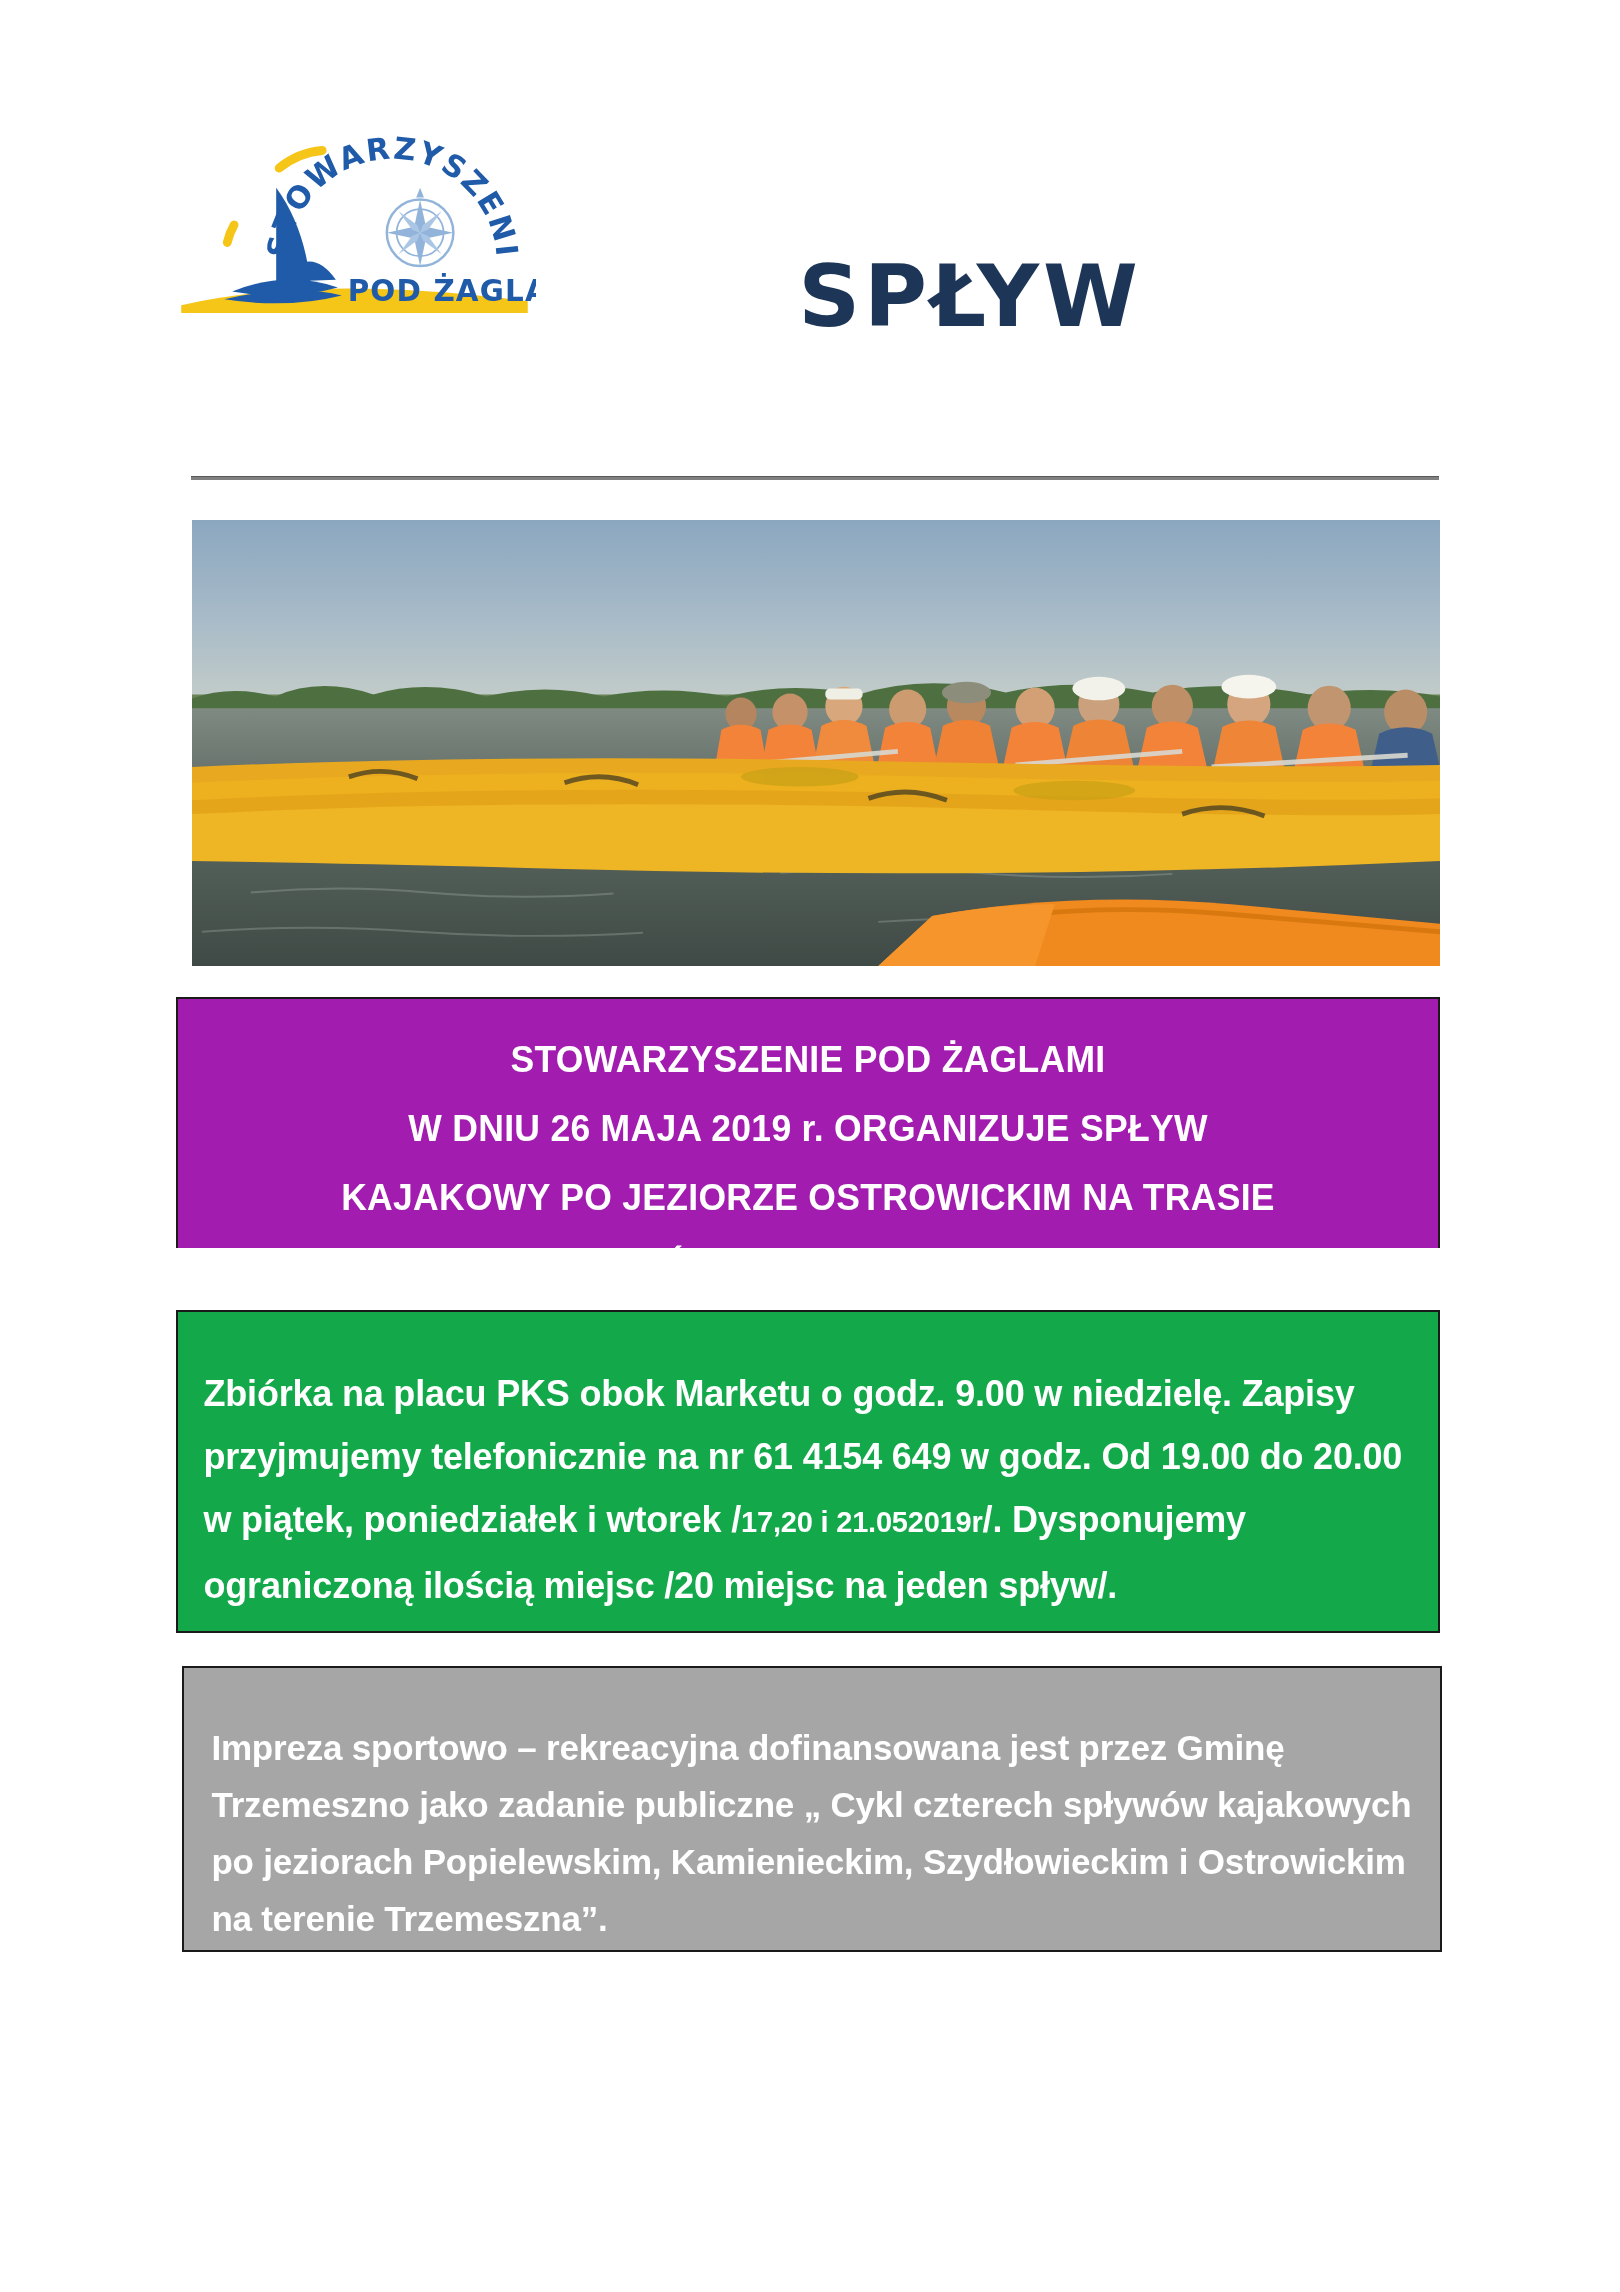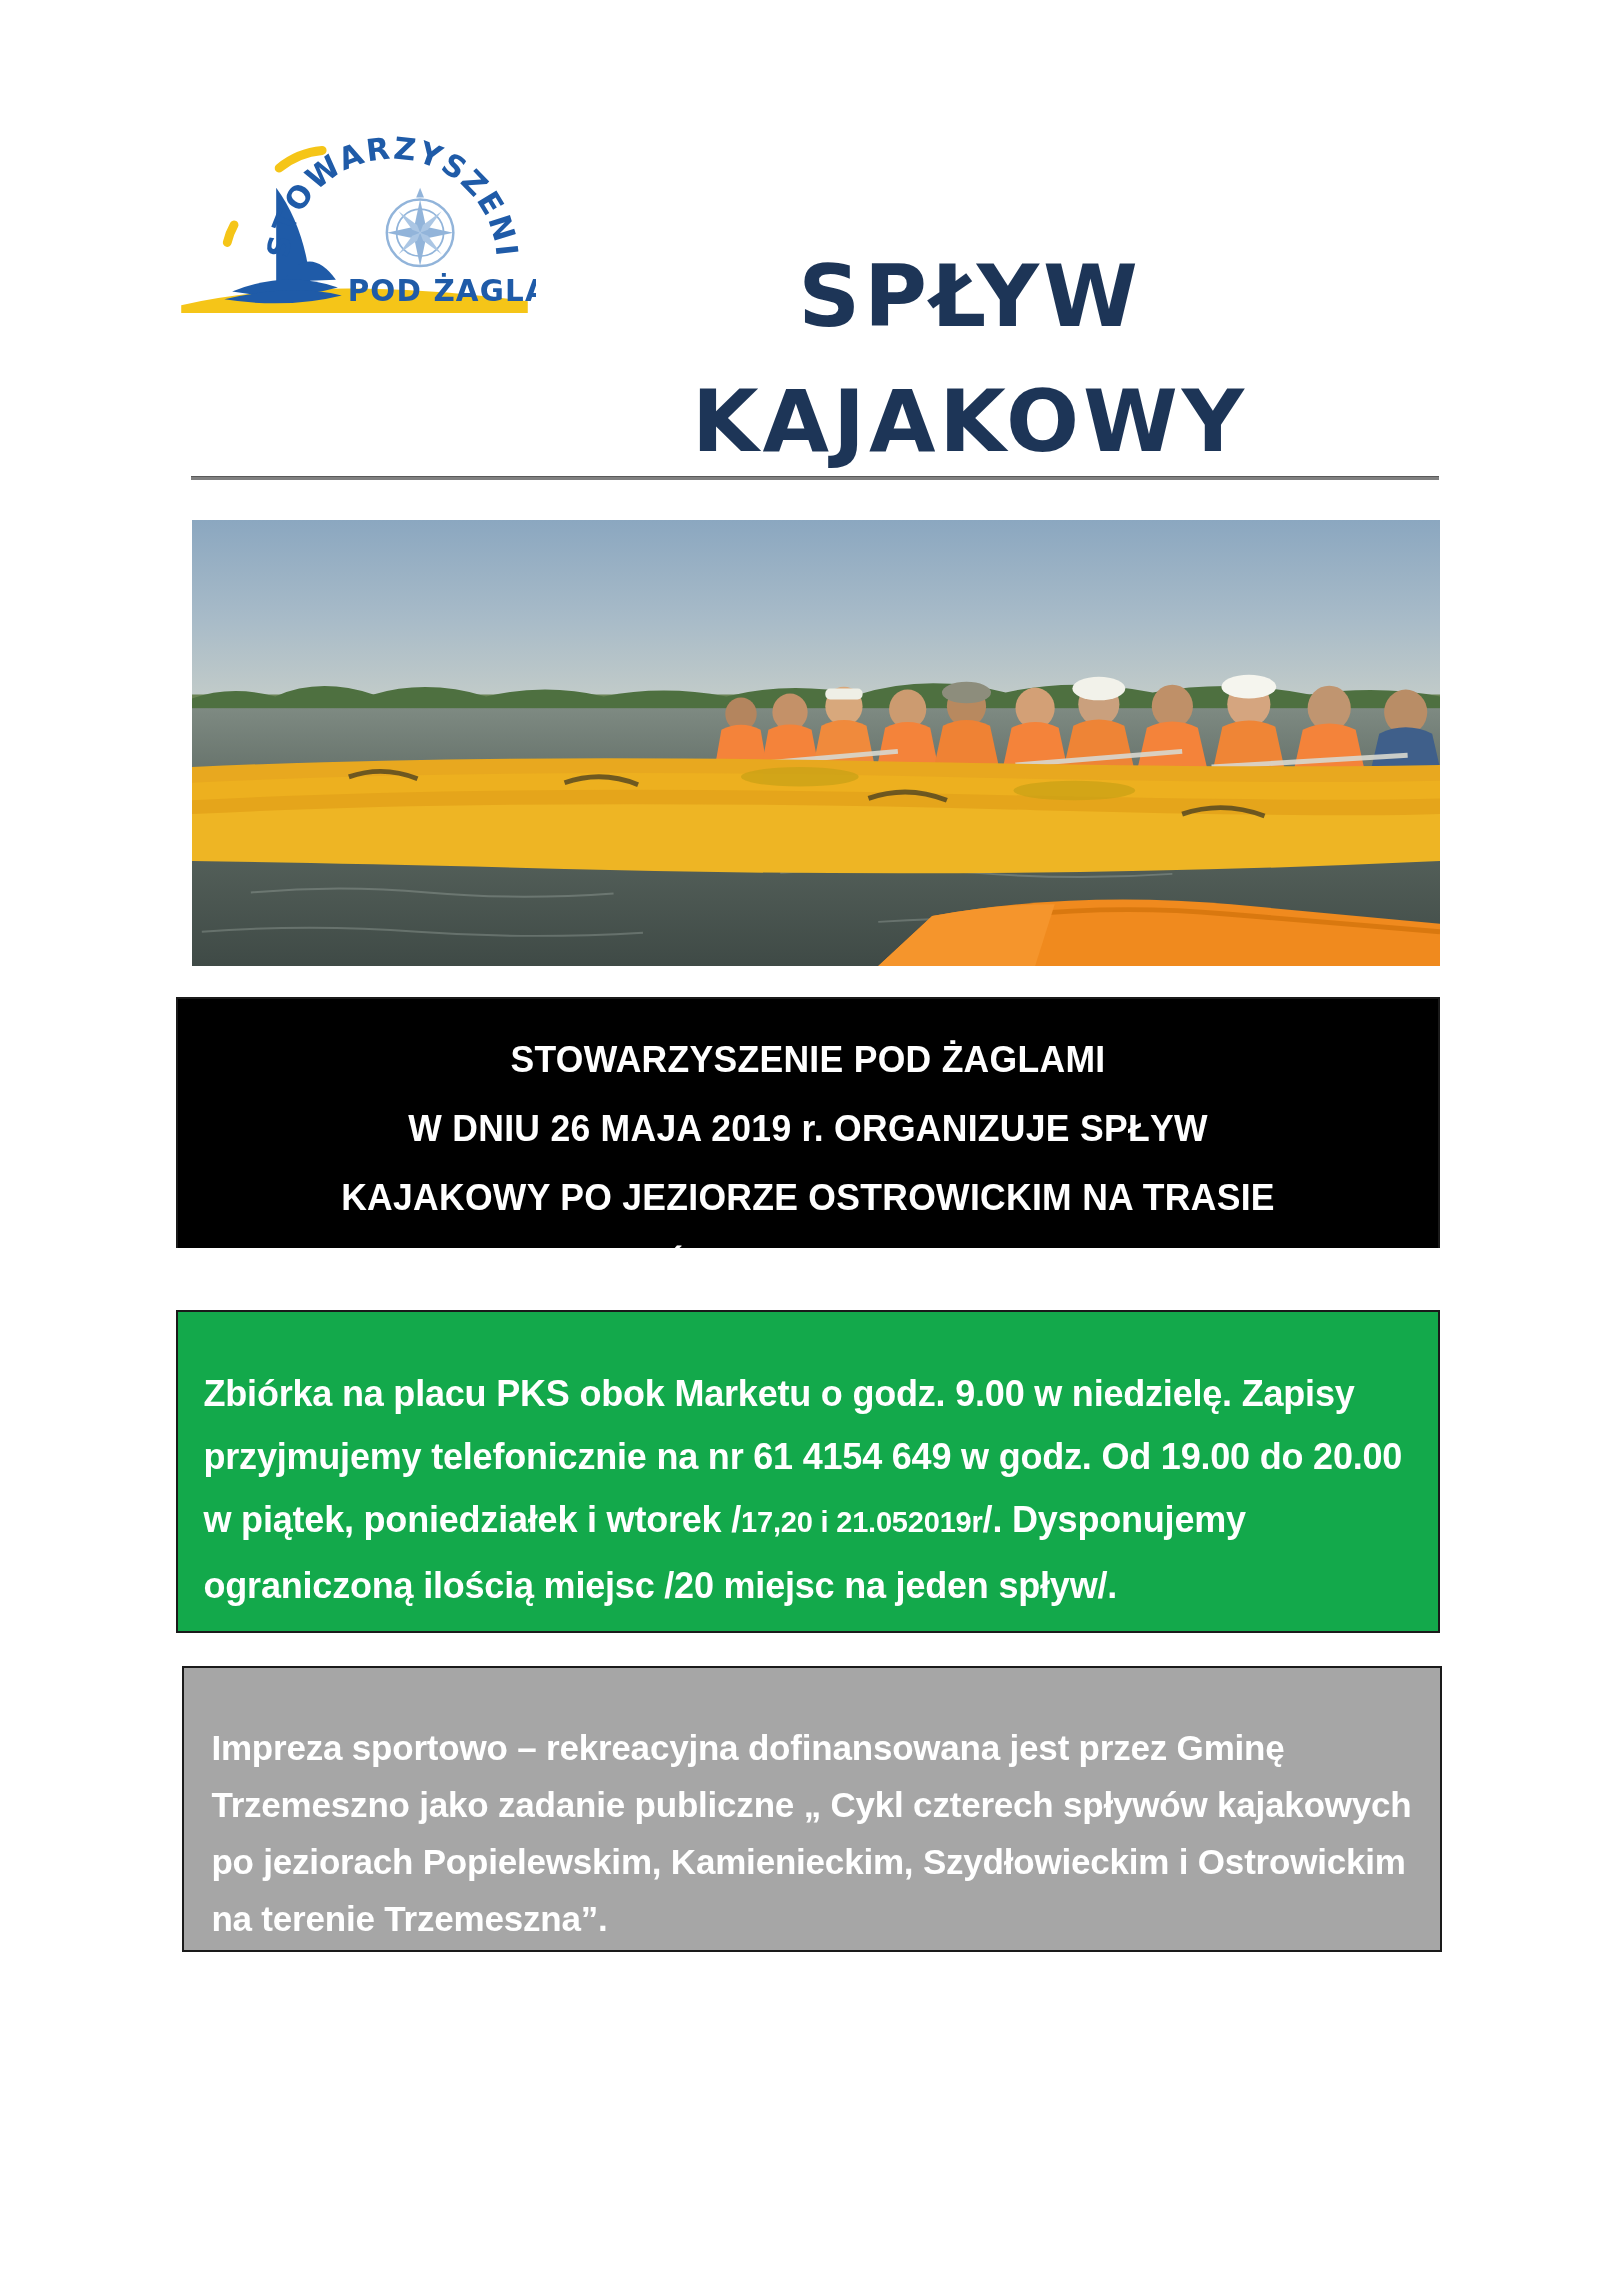--- a/index.html
+++ b/index.html
@@ -74,21 +74,21 @@
   
   .box {
     position: absolute;
     box-sizing: border-box;
   }
   .box-gray-top {
     left: 176px;
     top: 997px;
     width: 1264px;
     height: 251px;
-    background: #000000;
+    background: #a21caf;
     border: 2px solid #1a1a1a;
     border-bottom: none;
     padding: 25.5px 33px 21.6px 33px;
     text-align: center;
   }
   .box-gray-top .tline {
     display: block;
     color: #ffffff;
     font-family: "Liberation Sans", sans-serif;
     font-weight: bold;
@@ -178,21 +178,20 @@
       <text font-family="DejaVu Sans, sans-serif" font-size="31" font-weight="bold" fill="#1F5BA8" letter-spacing="2">
         <textPath href="#arcpath" startOffset="4%" aria-label="STOWARZYSZENIE">STOWARZYSZENIE</textPath>
       </text>
 
       <text x="178" y="178" font-family="DejaVu Sans, sans-serif" font-size="30" font-weight="bold" fill="#1F5BA8" letter-spacing="1.2">POD ŻAGLAMI</text>
     </svg>
   </div>
 
   <h1 class="poster-title">
     <span class="line">SPŁYW</span>
-    <span class="line">KAJAKOWY</span>
   </h1>
 
   <div class="hrule"></div>
 </div>
 
 <div class="photo">
   <svg viewBox="0 0 1273 455" xmlns="http://www.w3.org/2000/svg" preserveAspectRatio="none">
     <defs>
       <linearGradient id="skyg" x1="0" y1="0" x2="0" y2="1">
         <stop offset="0%" stop-color="#8ba7c0"></stop>

